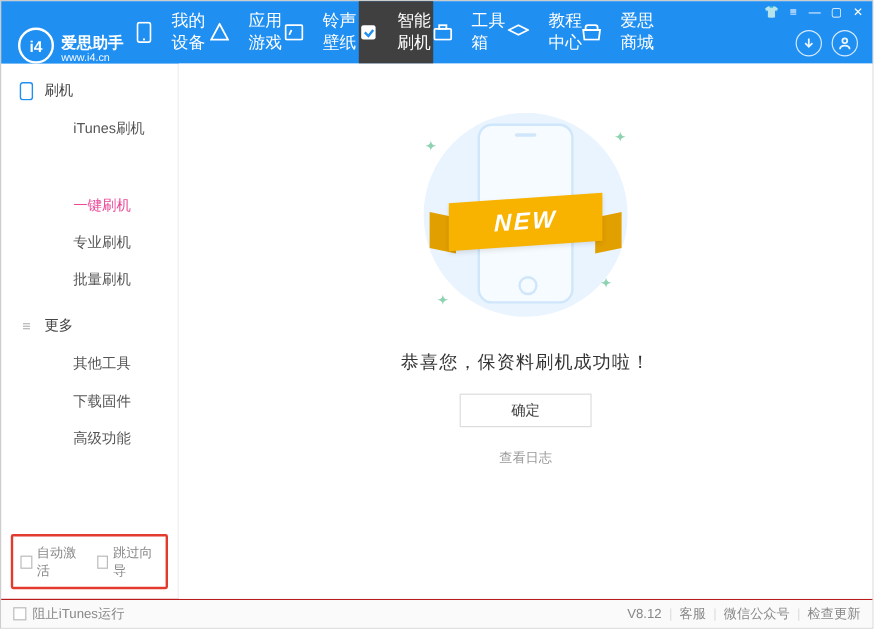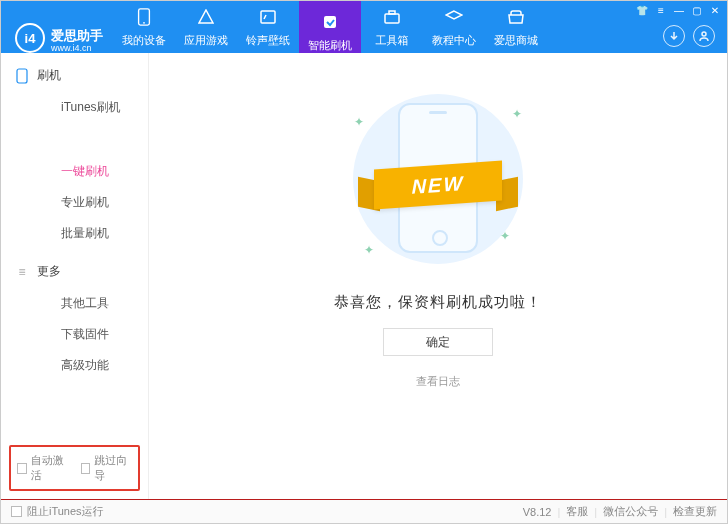--- a/index.html
+++ b/index.html
@@ -6,22 +6,22 @@
   html,body { width:728px; height:524px; font-family: "Microsoft YaHei", Arial, sans-serif; font-size:12px; color:#333; background:#fff; }
   .app { width:728px; height:524px; display:flex; flex-direction:column; border:1px solid #ccc; }
   
   
   .header { height:52px; background:#1f8ff2; display:flex; align-items:stretch; color:#fff; position:relative; }
   .logo-area { display:flex; align-items:flex-end; padding:0 10px 0 14px; }
   .logo-circle { width:30px; height:30px; border:2px solid #fff; border-radius:50%; display:flex; align-items:center; justify-content:center; font-weight:bold; font-size:13px; margin-right:6px; }
   .logo-text .brand { font-size:13px; font-weight:bold; line-height:1.1; }
   .logo-text .domain { font-size:9px; opacity:.95; }
   .nav { display:flex; }
-  .nav-item { width:62px; display:flex; flex-direction:column; align-items:center; justify-content:center; gap:6px; font-size:11px; cursor:pointer; }
-  .nav-item.active { background:#6d28d9;justify-content:flex-end; }
+  .nav-item { width:62px; display:flex; flex-direction:row; align-items:center; justify-content:center; gap:16px; font-size:14px; cursor:pointer; }
+  .nav-item.active { background:#404040;justify-content:flex-end; }
   .nav-icon { width:20px; height:20px; display:flex; align-items:center; justify-content:center; }
   .nav-icon svg { fill:#fff; }
   .titlebar-icons { position:absolute; top:3px; right:6px; display:flex; gap:6px; }
   .titlebar-icons span { width:12px; height:12px; display:inline-flex; align-items:center; justify-content:center; font-size:10px; cursor:pointer; }
   .right-circles { position:absolute; right:12px; bottom:6px; display:flex; gap:8px; }
   .circ { width:22px; height:22px; border:1.5px solid rgba(255,255,255,.9); border-radius:50%; display:flex; align-items:center; justify-content:center; cursor:pointer; opacity:.9; }
   .circ svg { fill:none; stroke:#fff; stroke-width:1.5; }
   
   
   .body { flex:1; display:flex; min-height:0; }

